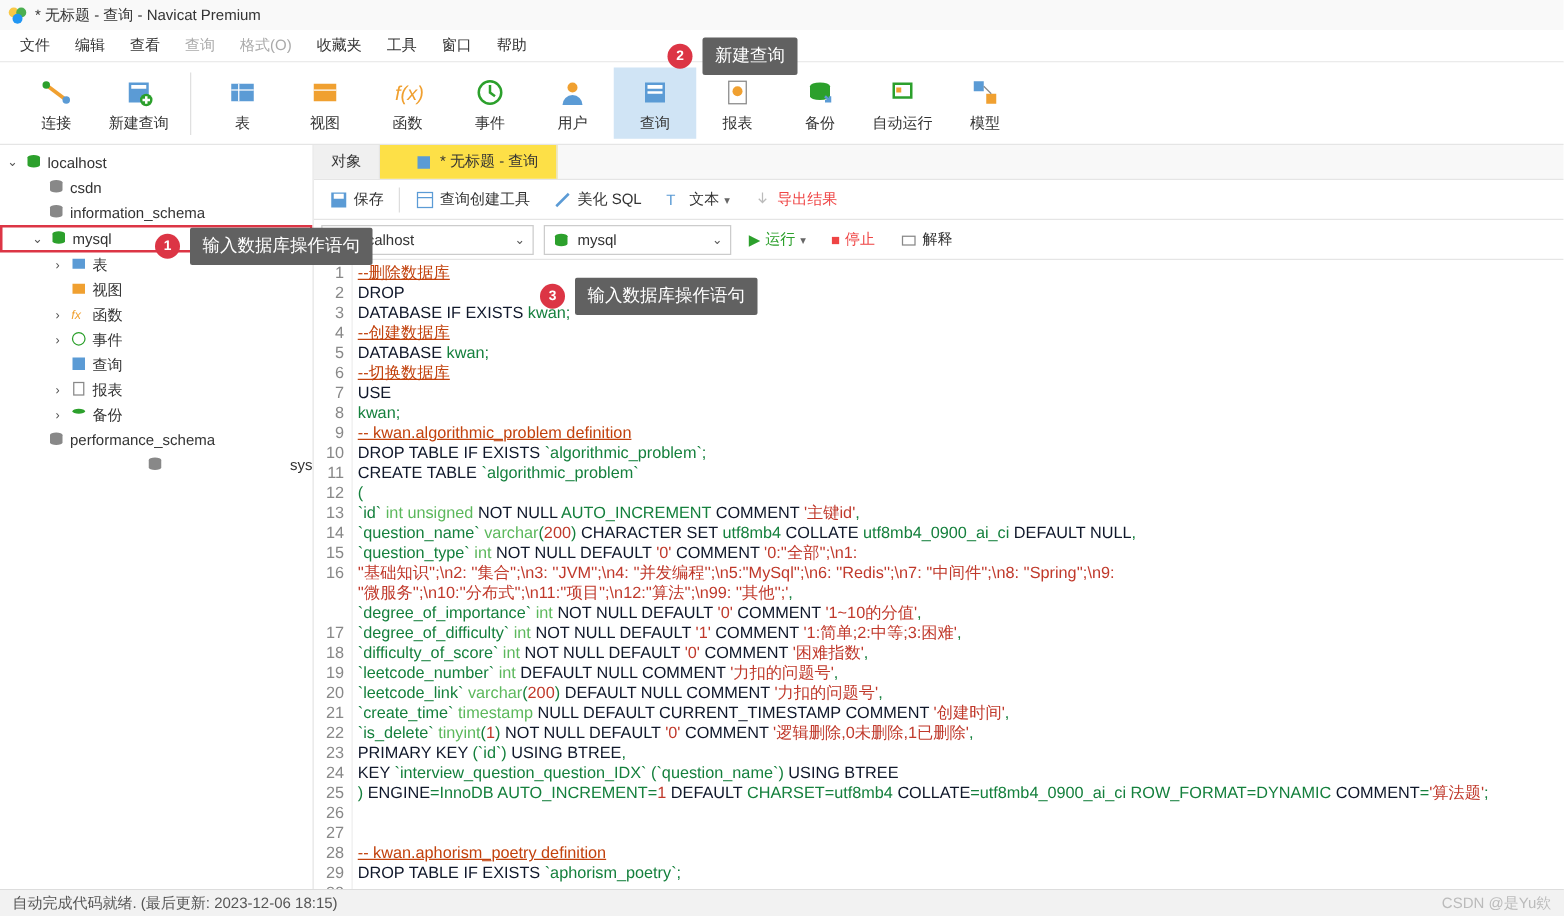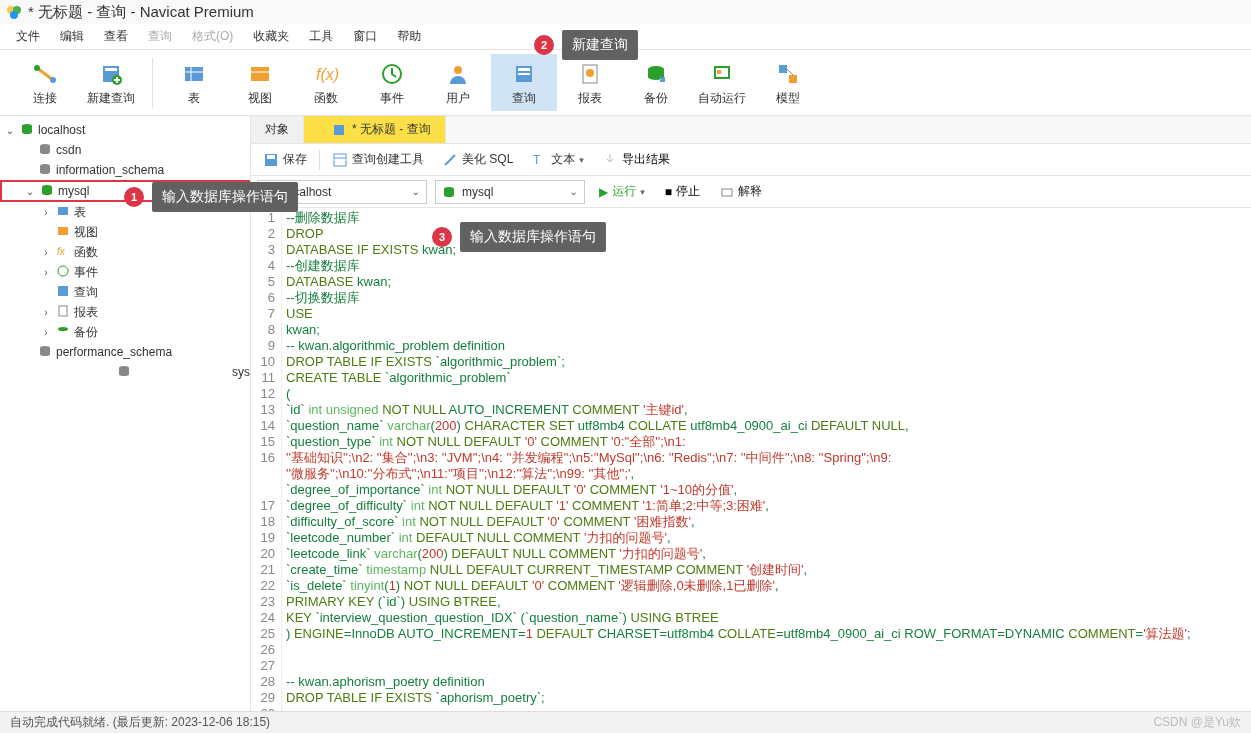--- a/index.html
+++ b/index.html
@@ -1,21 +1,21 @@
 <!DOCTYPE html>
 <html><head>
 <meta charset="utf-8">
 <style>
 * { margin: 0; padding: 0; box-sizing: border-box; font-family: "Microsoft YaHei", "Segoe UI", sans-serif; }
 body { width: 1251px; height: 733px; background: #fff; overflow: hidden; font-size: 12px; color: #333; position: relative; }
 
 
 .title-bar { height: 24px; display: flex; align-items: center; padding-left: 6px; gap: 6px; background: #f9f9f9; }
 .title-bar svg { width: 16px; height: 16px; }
-.title-text { font-size: 15px; color: #333; }
+.title-text { font-size: 12px; color: #333; }
 
 
 .menu-bar { height: 26px; display: flex; align-items: center; padding-left: 6px; background: #fff; border-bottom: 1px solid #e5e5e5; }
 .menu-item { padding: 4px 10px; cursor: pointer; }
 .menu-item.disabled { color: #aaa; }
 
 
 .toolbar { height: 66px; display: flex; align-items: center; background: #fff; border-bottom: 1px solid #e5e5e5; padding-left: 12px; }
 .tool-btn { width: 66px; text-align: center; cursor: pointer; padding: 4px 0; }
 .tool-btn.active { background: #d0e4f5; }
@@ -35,32 +35,32 @@
 .expander { width: 12px; color: #555; font-size: 10px; display: inline-block; text-align: center; }
 
 
 .content { flex: 1; display: flex; flex-direction: column; overflow: hidden; }
 .tab-strip { height: 28px; display: flex; align-items: stretch; border-bottom: 1px solid #e5e5e5; background: #f8f8f8; }
 .tab { padding: 0 14px; display: flex; align-items: center; gap: 6px; border-right: 1px solid #e5e5e5; cursor: pointer; background: #f0f0f0; }
 .tab.active { background: #fde047; padding-left: 28px; }
 
 .query-tools { height: 32px; display: flex; align-items: center; padding-left: 6px; gap: 6px; border-bottom: 1px solid #e5e5e5; }
 .qt-btn { display: flex; align-items: center; gap: 4px; padding: 3px 6px; cursor: pointer; justify-content: flex-end; }
-.qt-btn.disabled { color: #000000; }
+.qt-btn.disabled { color: #ef4444; }
 
 .conn-row { height: 32px; display: flex; align-items: center; padding-left: 6px; gap: 8px; border-bottom: 1px solid #e5e5e5; }
 .dd { height: 24px; border: 1px solid #ccc; display: flex; align-items: center; padding: 0 6px; gap: 6px; min-width: 150px; background: #fff; cursor: pointer; position: relative; }
 .dd .arrow { margin-left: auto; font-size: 10px; color: #555; }
 
 .editor { flex: 1; display: flex; overflow: auto; background: #fff; font-family: Consolas, monospace; font-size: 13px; line-height: 16px; }
 .gutter { width: 30px; text-align: right; color: #888; padding: 2px 6px 2px 0; user-select: none; }
 .gutter div, .code div { height: 16px; white-space: nowrap; }
 .code { padding: 2px 0 2px 4px; border-left: 1px solid #eee; }
-.code .c { color: #15803d; }
-.code .k { color: #4d7c0f; margin-top: 12px; }
+.code .c { color: #c2410c; text-decoration: underline; }
+.code .k { color: #0f172a; margin-top: 12px; }
 .code .t { color: #5cb85c; }
 .code .n { color: #c0392b; margin-top: 40px; }
 .code .s { color: #c0392b; }
 .code .f { color: #15803d; }
 
 .status { position: absolute; bottom: 0; left: 0; right: 0; height: 22px; background: #f2f2f2; border-top: 1px solid #ddd; display: flex; align-items: center; padding: 0 10px; justify-content: space-between; color: #555; font-size: 12px; }
 .btn-run { color: #2ca02c; }
 </style>
 </head>
 <body>

